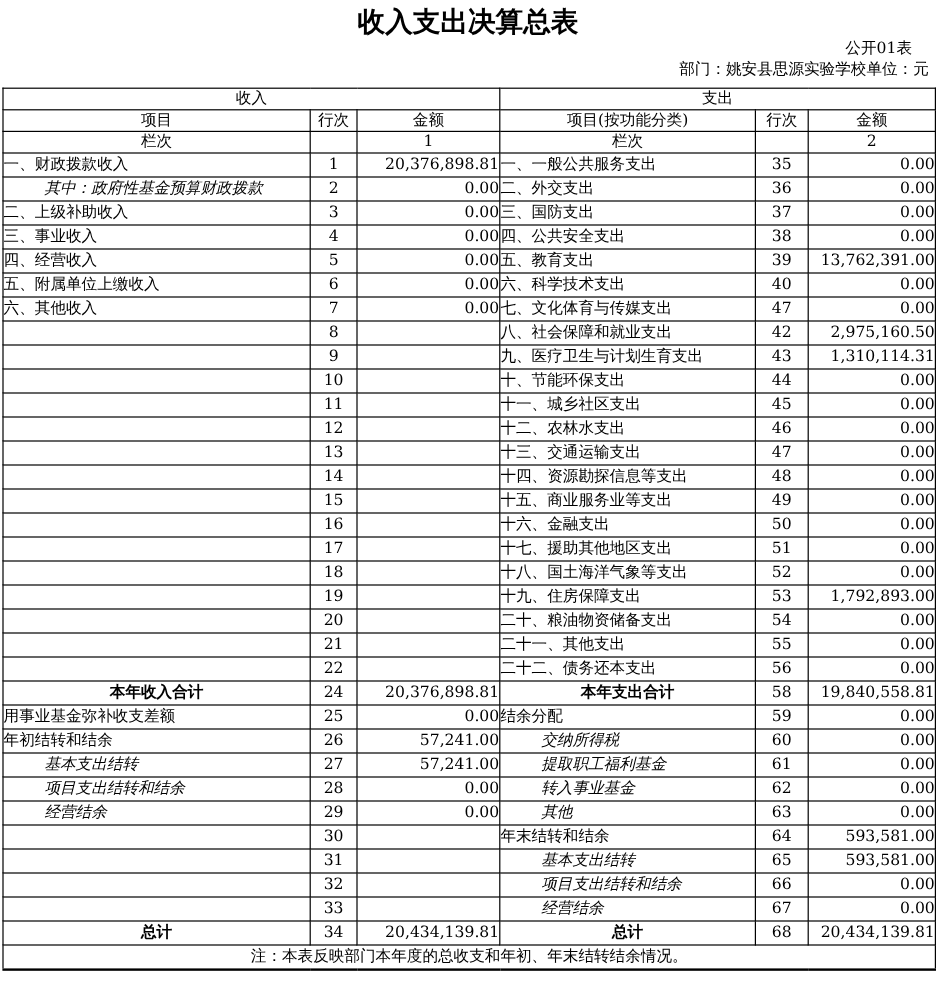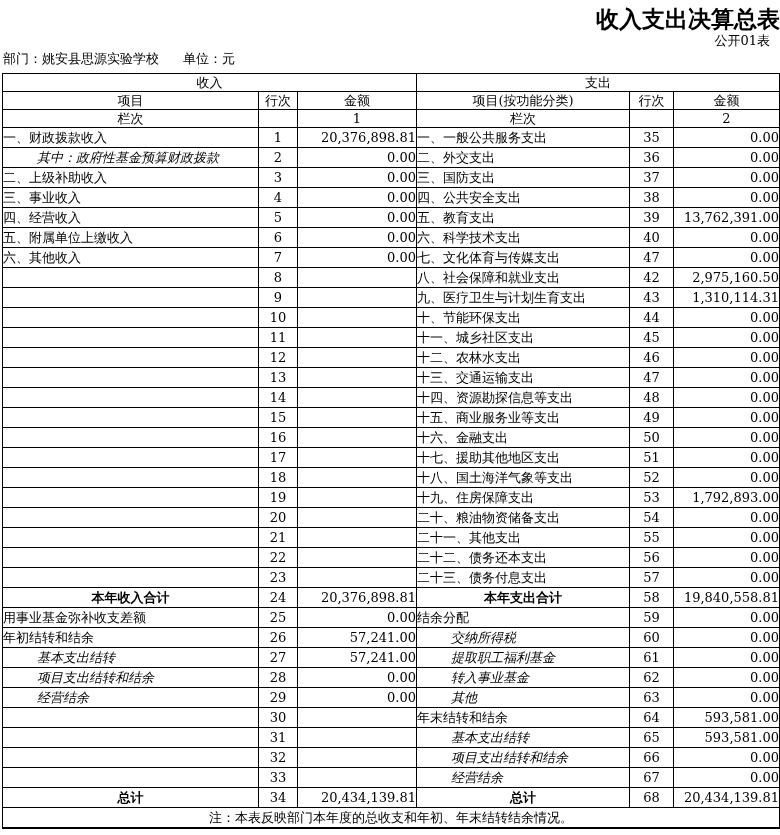--- a/index.html
+++ b/index.html
@@ -5,41 +5,40 @@
   * { box-sizing: border-box; }
   html, body {
     margin: 0; padding: 0;
     width: 780px; height: 835px;
     background: #fff; color: #000;
     font-family: "DejaVu Serif", "Liberation Serif", serif;
   }
   .page { width: 780px; height: 835px; overflow: hidden; }
 
   .title {
-    text-align: right;
+    text-align: center;
     font-size: 23px;
     font-weight: bold;
     padding-top: 5px;
     height: 33px;
     line-height: 28px;
   }
   .code-line {
     text-align: right;
     font-size: 13px;
     height: 15px; line-height: 15px;
-    padding-right: 10px;
+    padding-right: 20px;
   }
   .meta-line {
     display: flex;
-    justify-content: flex-start;
+    justify-content: flex-end;
     font-size: 13px;
     height: 17px; line-height: 17px;
     padding: 0 6px 0 3px;
     margin-top: 2px;
-    gap: 24px;
   }
 
   table.decision {
     border-collapse: collapse;
     table-layout: fixed;
     width: 777px;
     margin: 6px 1px 0 2px;
     border: 1px solid #000;
     border-bottom: 2px solid #000;
   }
@@ -280,28 +279,20 @@
   </tr>
         <tr>
     <td class="item"></td>
     <td class="line">22</td>
     <td class="amt"></td>
     <td class="item">二十二、债务还本支出</td>
     <td class="line">56</td>
     <td class="amt">0.00</td>
   </tr>
         <tr>
-    <td class="item"></td>
-    <td class="line">23</td>
-    <td class="amt"></td>
-    <td class="item">二十三、债务付息支出</td>
-    <td class="line">57</td>
-    <td class="amt">0.00</td>
-  </tr>
-        <tr>
     <td class="item total">本年收入合计</td>
     <td class="line">24</td>
     <td class="amt">20,376,898.81</td>
     <td class="item total">本年支出合计</td>
     <td class="line">58</td>
     <td class="amt">19,840,558.81</td>
   </tr>
         <tr>
     <td class="item">用事业基金弥补收支差额</td>
     <td class="line">25</td>

